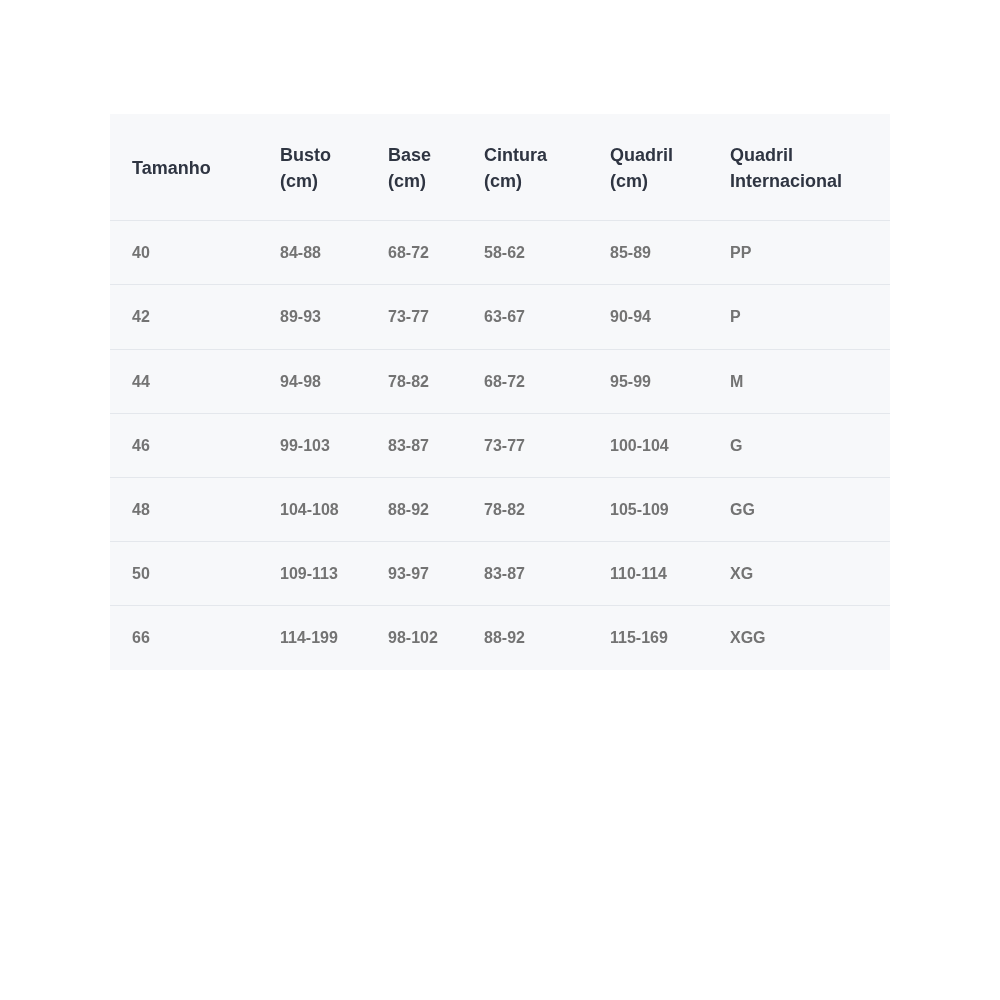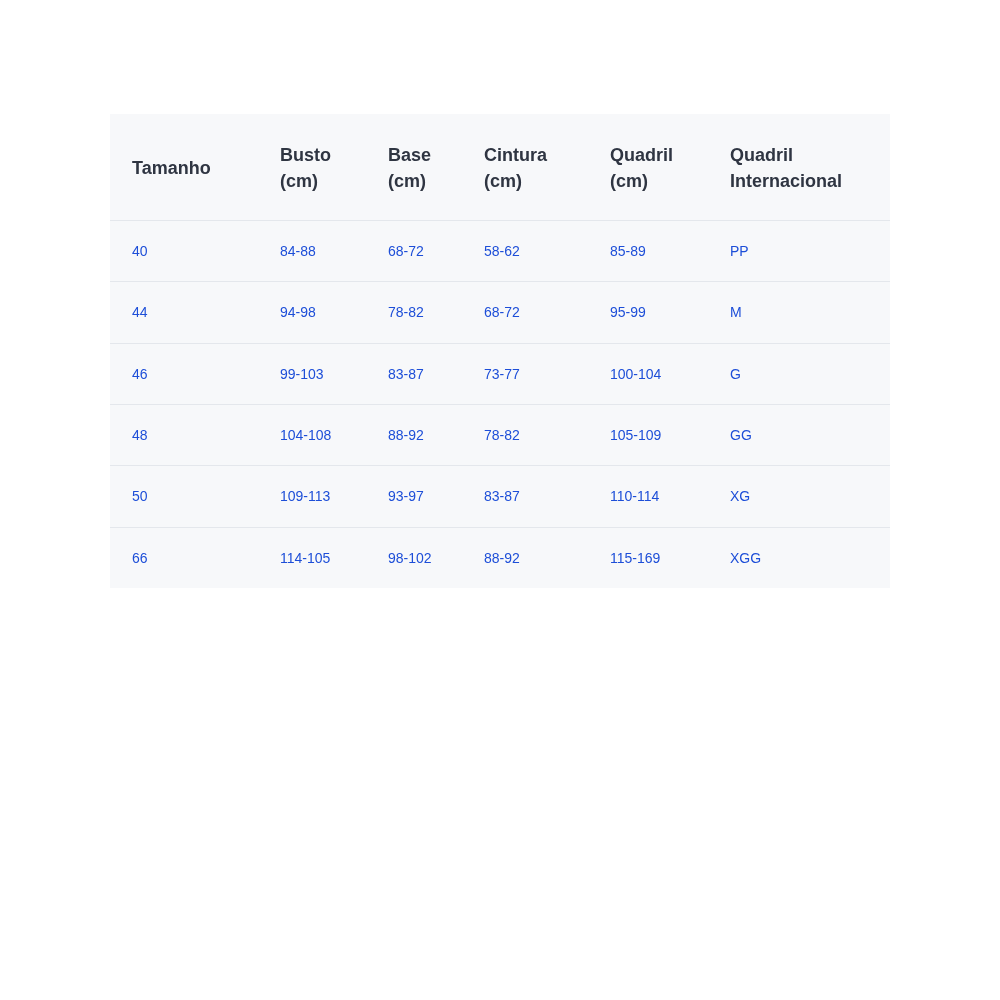--- a/index.html
+++ b/index.html
@@ -27,23 +27,23 @@
   table.size-table {
     width: 780px;
     border-collapse: collapse;
     table-layout: fixed;
     background: #f7f8fa;
   }
   table.size-table th,
   table.size-table td {
     text-align: left;
     vertical-align: middle;
-    color: #1d4ed8;
-    font-size: 14px;
-    font-weight: 400;
+    color: #737373;
+    font-size: 16px;
+    font-weight: 700;
     padding: 0;
   }
   table.size-table th {
     font-weight: 700;
     color: #2f3542;
     padding: 28px 14px 26px 22px;
     line-height: 1.45;
     font-size: 18px;
     background: #f7f8fa;
     border-bottom: 1px solid #e4e7ec;
@@ -91,20 +91,28 @@
       <tbody>
         <tr>
           <td>40</td>
           <td>84-88</td>
           <td>68-72</td>
           <td>58-62</td>
           <td>85-89</td>
           <td>PP</td>
         </tr>
         <tr>
+          <td>42</td>
+          <td>89-93</td>
+          <td>73-77</td>
+          <td>63-67</td>
+          <td>90-94</td>
+          <td>P</td>
+        </tr>
+        <tr>
           <td>44</td>
           <td>94-98</td>
           <td>78-82</td>
           <td>68-72</td>
           <td>95-99</td>
           <td>M</td>
         </tr>
         <tr>
           <td>46</td>
           <td>99-103</td>
@@ -124,21 +132,21 @@
         <tr>
           <td>50</td>
           <td>109-113</td>
           <td>93-97</td>
           <td>83-87</td>
           <td>110-114</td>
           <td>XG</td>
         </tr>
         <tr>
           <td>66</td>
-          <td>114-105</td>
+          <td>114-199</td>
           <td>98-102</td>
           <td>88-92</td>
           <td>115-169</td>
           <td>XGG</td>
         </tr>
       </tbody>
     </table>
   </div>
 </div>
 

